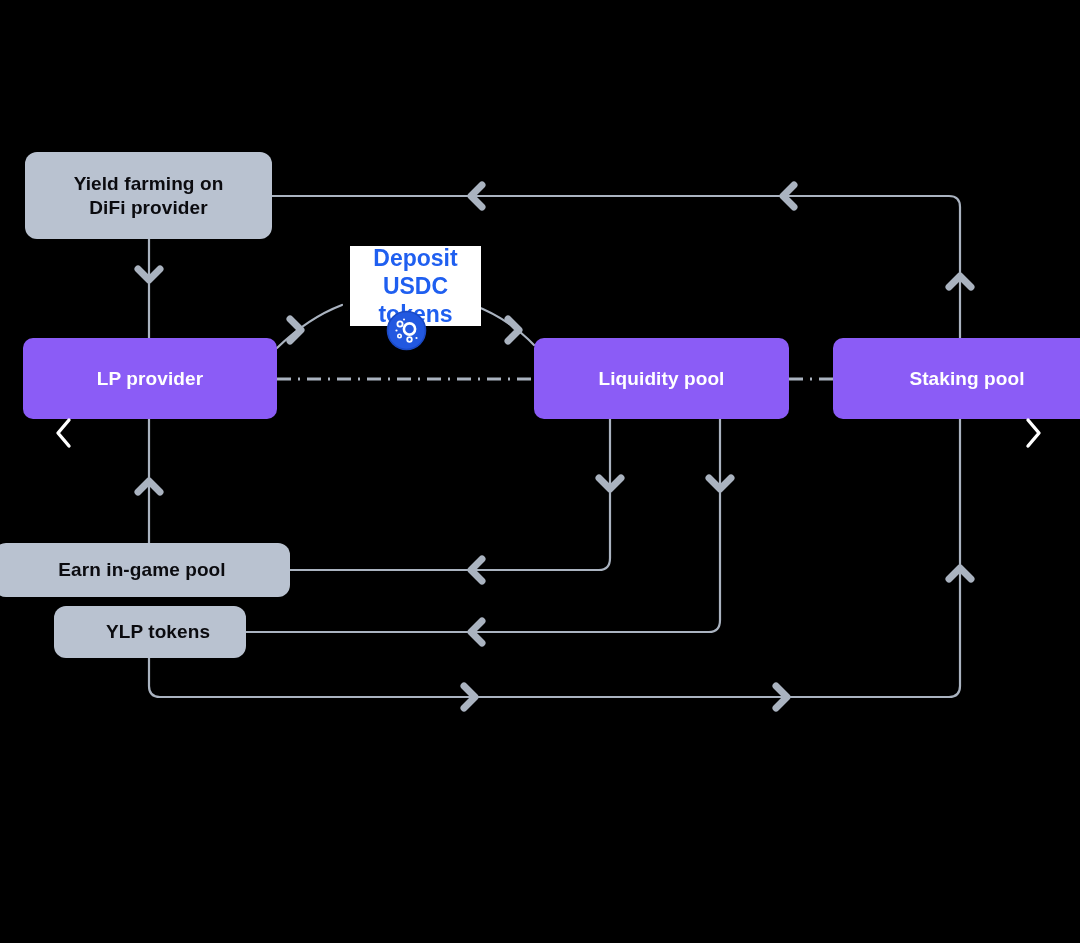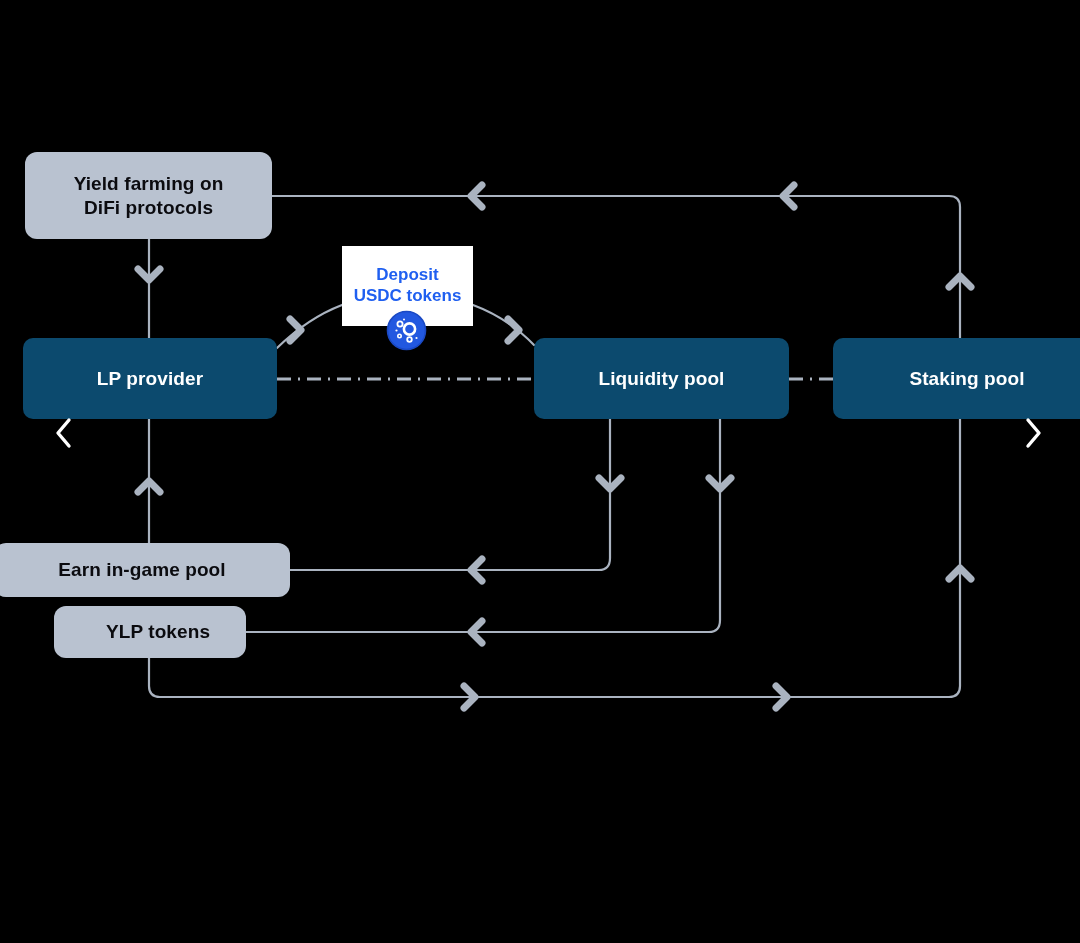--- a/index.html
+++ b/index.html
@@ -42,21 +42,21 @@
     font-weight: bold;
     letter-spacing: 0.1px;
     line-height: 1.22;
   }
   .node.gray {
     background: #b9c2d0;
     color: #0b0b0f;
     font-size: 19px;
   }
   .node.blue {
-    background: #0c4a6e;
+    background: #8b5cf6;
     color: #ffffff;
     font-size: 19px;
   }
   
   #node-yield-farming {
     left: 17px; top: 152px; width: 247px; height: 87px;
     border-radius: 12px;
   }
   #node-lp-provider {
     left: 15px; top: 338px; width: 254px; height: 81px;
@@ -74,30 +74,30 @@
     border-radius: 12px;
   }
   #node-ylp-tokens {
     left: 46px; top: 606px; width: 192px; height: 52px;
     border-radius: 12px;
     padding-left: 16px;
   }
   
   #deposit-card {
     position: absolute;
-    left: 334px; top: 246px;
+    left: 342px; top: 246px;
     width: 131px; height: 80px;
     background: #ffffff;
     display: flex;
     align-items: center;
-    justify-content: center;
+    justify-content: flex-start;
     text-align: center;
     color: #1f5ff0;
     font-weight: bold;
-    font-size: 17px;
+    font-size: 23px;
     line-height: 1.22;
     box-sizing: border-box;
   }
   #deposit-token-icon {
     position: absolute;
     left: 378px; top: 310px;
     width: 41px; height: 41px;
   }
   
   .nav-chev {
@@ -174,21 +174,21 @@
       <use href="#chev-u" x="952" y="278"></use>
       <use href="#chev-u" x="952" y="570"></use>
       <use href="#chev-r" x="465" y="697"></use>
       <use href="#chev-r" x="777" y="697"></use>
     </g>
   </svg>
 
   <div class="node gray" id="node-yield-farming">
     <div>
       <span>Yield farming on</span><br>
-      <span>DiFi protocols</span>
+      <span>DiFi provider</span>
     </div>
   </div>
 
   <div class="node blue" id="node-lp-provider">
     <span>LP provider</span>
   </div>
 
   <div class="node blue" id="node-liquidity-pool">
     <span>Liquidity pool</span>
   </div>

